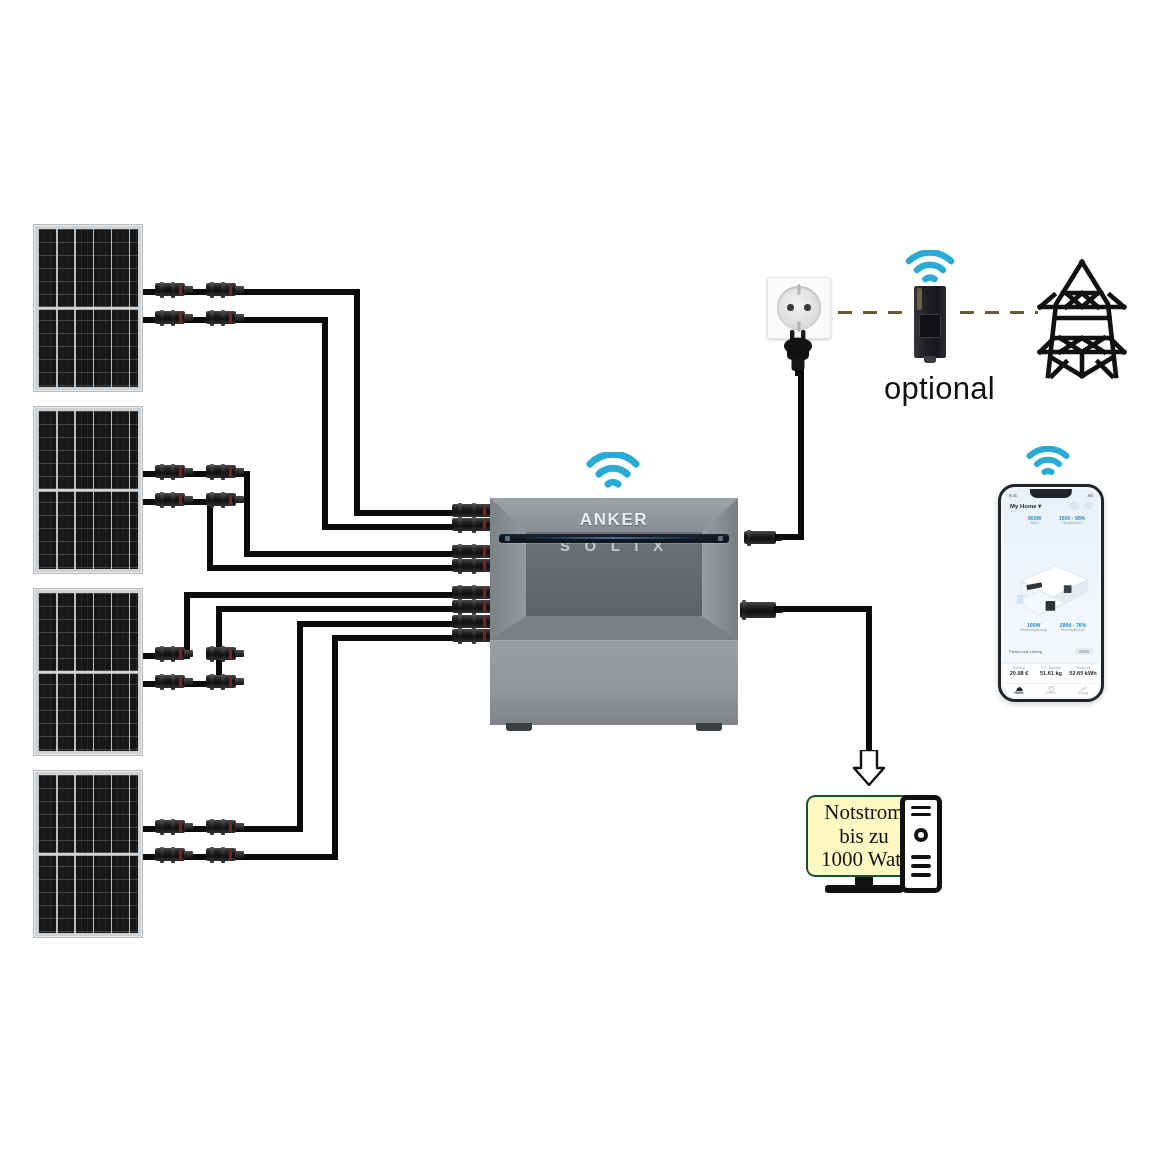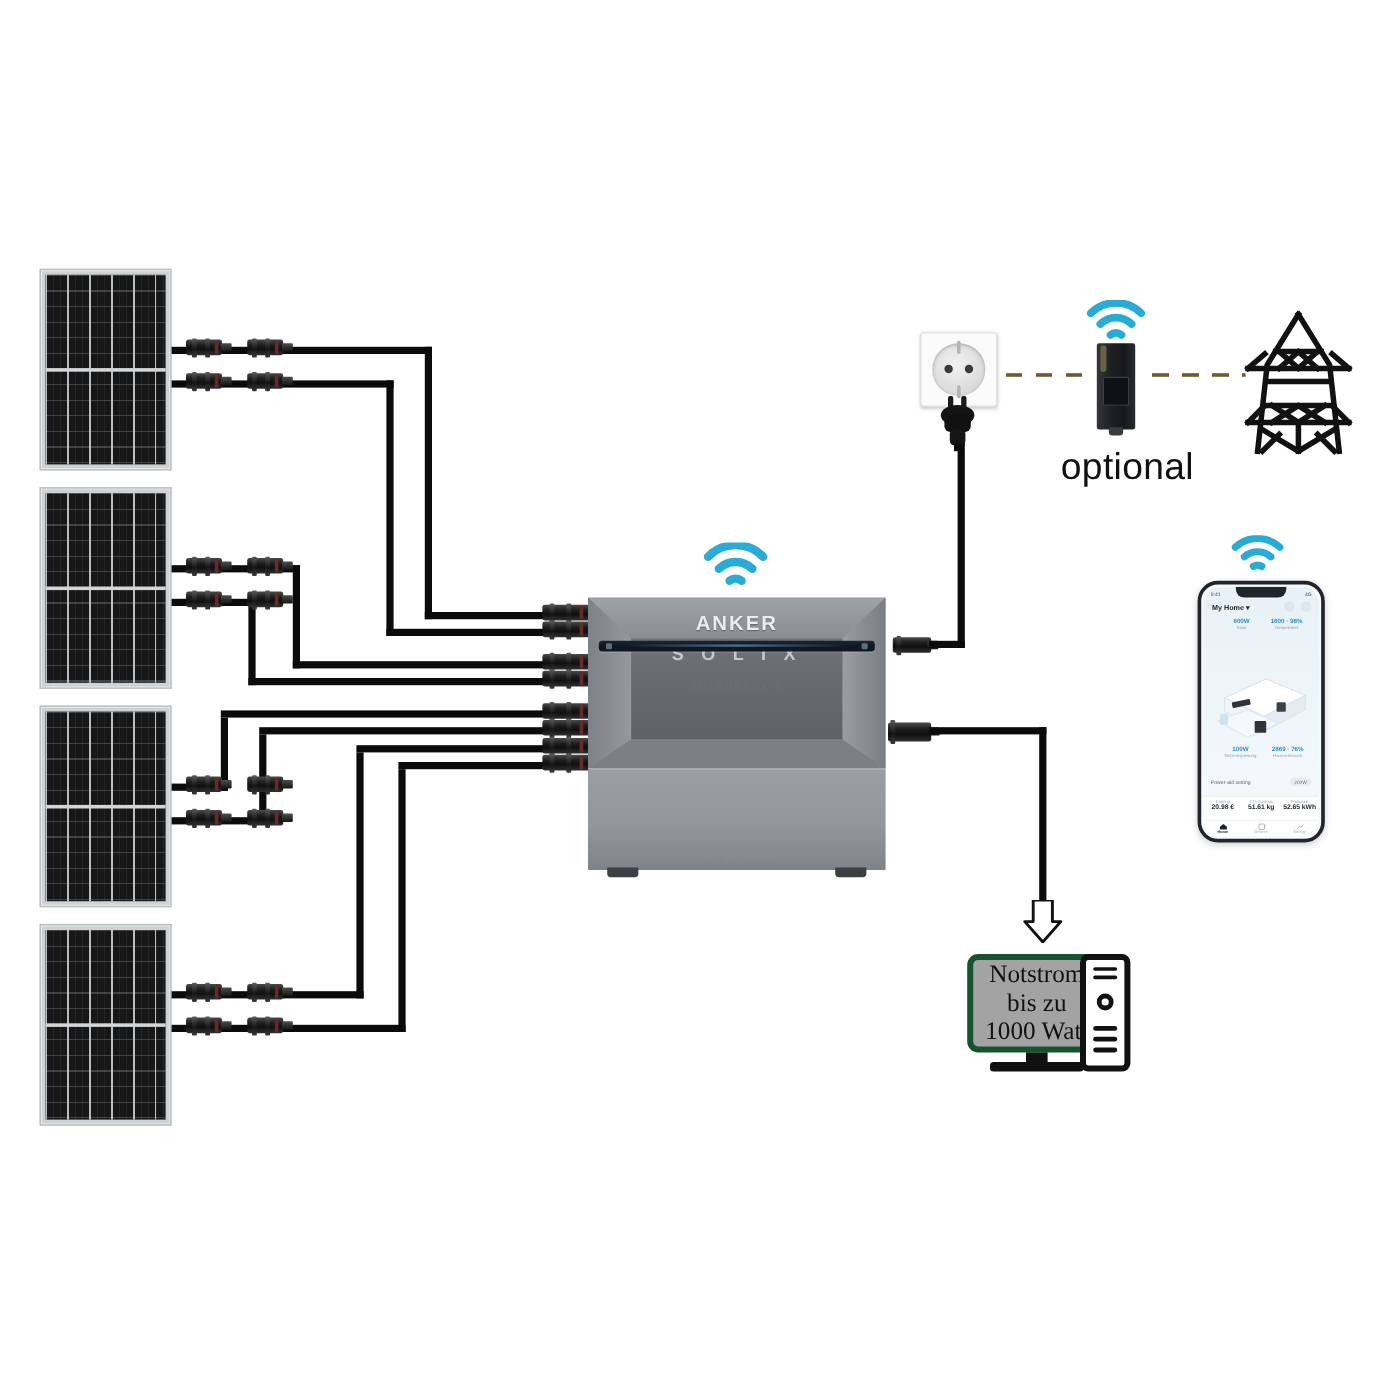--- a/index.html
+++ b/index.html
@@ -164,21 +164,21 @@
   .ph-foot{position:absolute;left:0;right:0;bottom:13px;height:20px;background:#fff;border-top:1px solid #e9edf1;display:flex;}
   .ph-foot .cell{flex:1;text-align:center;padding-top:2px;}
   .ph-foot .cl{font-size:3.4px;color:#9aa3ab;}
   .ph-foot .cv{font-size:5.6px;font-weight:700;color:#1d2329;}
   .ph-nav{position:absolute;left:0;right:0;bottom:0;height:13px;background:#fff;border-top:1px solid #eef2f5;display:flex;}
   .ph-nav .n{flex:1;text-align:center;font-size:3.2px;color:#a7b0b7;padding-top:6.5px;}
   .ph-nav .n.active{color:#1d2329;font-weight:700;}
   .ph-nav .ni{position:absolute;top:1.5px;left:50%;transform:translateX(-50%);width:6px;height:5px;}
 
   
-  .monitor{position:absolute;border:5px solid #14532d;border-radius:9px;background:#a3a3a3;box-sizing:border-box;}
+  .monitor{position:absolute;border:2px solid #14532d;border-radius:9px;background:#fef9c3;box-sizing:border-box;}
   .mon-text{
     position:absolute;left:0;right:0;top:50%;transform:translateY(-50%);
     text-align:center;color:#111;line-height:1.12;
     font-family:"Liberation Serif", serif;font-size:21px;
   }
   .mon-neck{position:absolute;background:#111;}
   .mon-base{position:absolute;background:#111;border-radius:3px;}
   .tower{position:absolute;border:5px solid #111;border-radius:7px;box-sizing:border-box;background:#fff;}
   .tw-line{position:absolute;background:#111;border-radius:2px;}
   .tw-dot{position:absolute;border:4px solid #111;border-radius:50%;box-sizing:border-box;}

